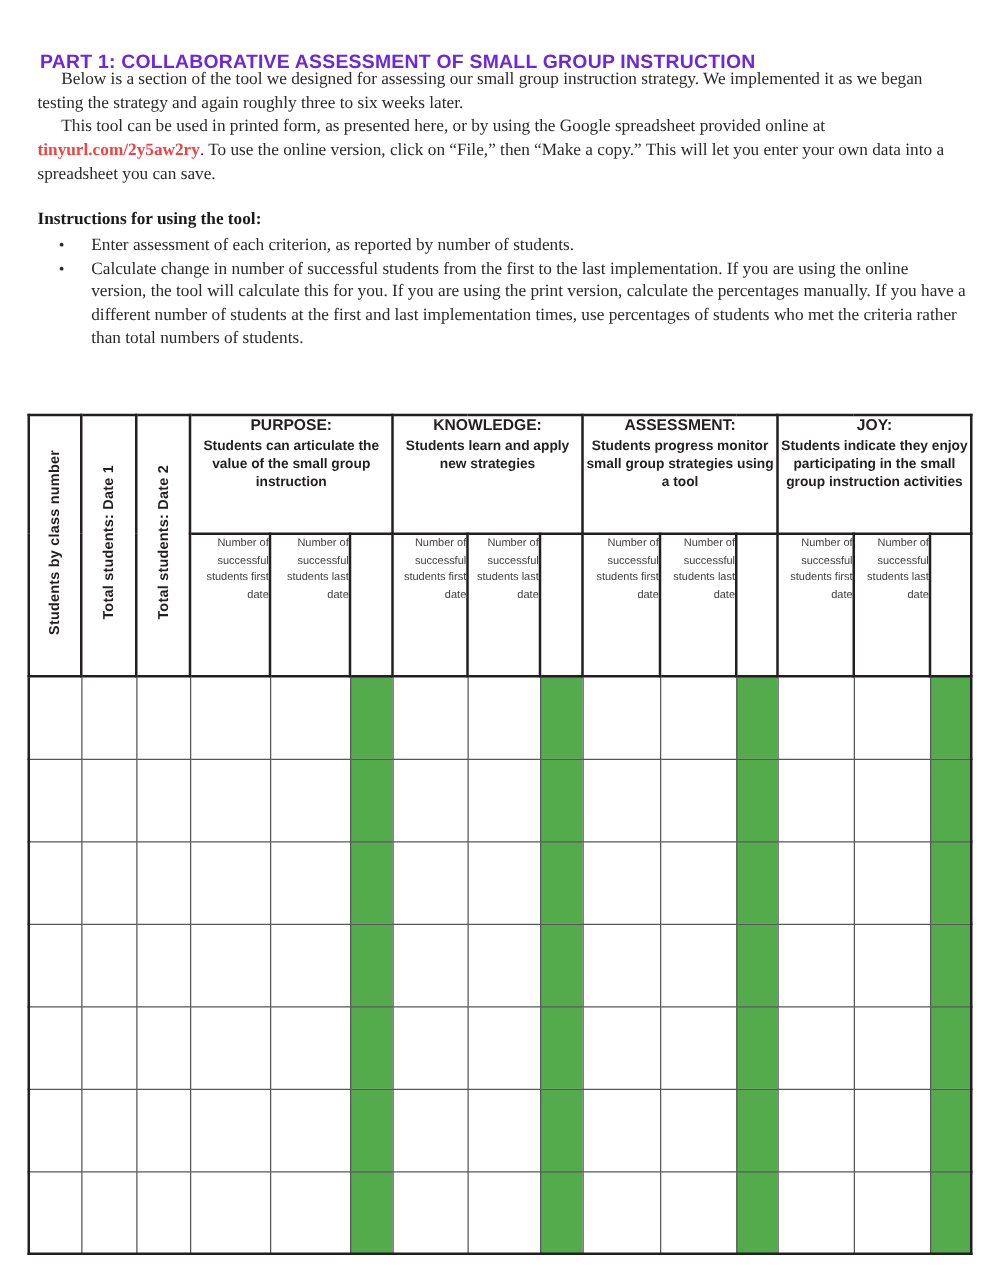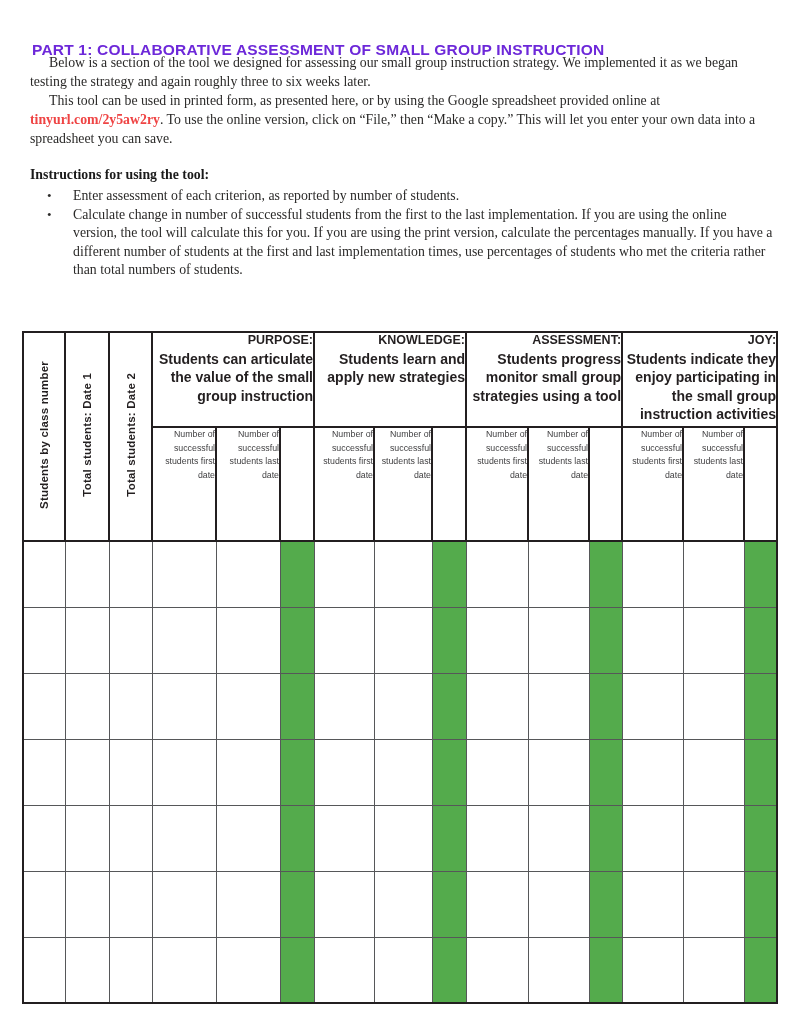--- a/index.html
+++ b/index.html
@@ -62,26 +62,26 @@
 
   th.vhead { vertical-align:middle; text-align:center; }
   .vtext {
     display:inline-block;
     writing-mode:vertical-rl; transform:rotate(180deg);
     white-space:nowrap;
     font-weight:bold; font-size:11.5px; letter-spacing:.2px;
     color:#231f20;
   }
 
-  th.ghead { vertical-align:top; text-align:right; padding:7px 6px 0 9px; }
+  th.ghead { vertical-align:top; text-align:center; padding:7px 6px 0 9px; }
   .gtitle {
     font-size:12.5px; font-weight:bold; color:#231f20; line-height:1.25;
   }
   .gdesc {
-    font-size:14px; font-weight:bold; color:#231f20; line-height:1.33;
+    font-size:11px; font-weight:bold; color:#231f20; line-height:1.33;
     margin-top:1px;
   }
 
   th.subhead {
     vertical-align:top; text-align:right;
     padding:11px 4px 0 10px;
     font-size:8.8px; color:#414042; line-height:1.55;
   }
 
   th.change-head, td.green { background:var(--change-green, #54ab4c); }

